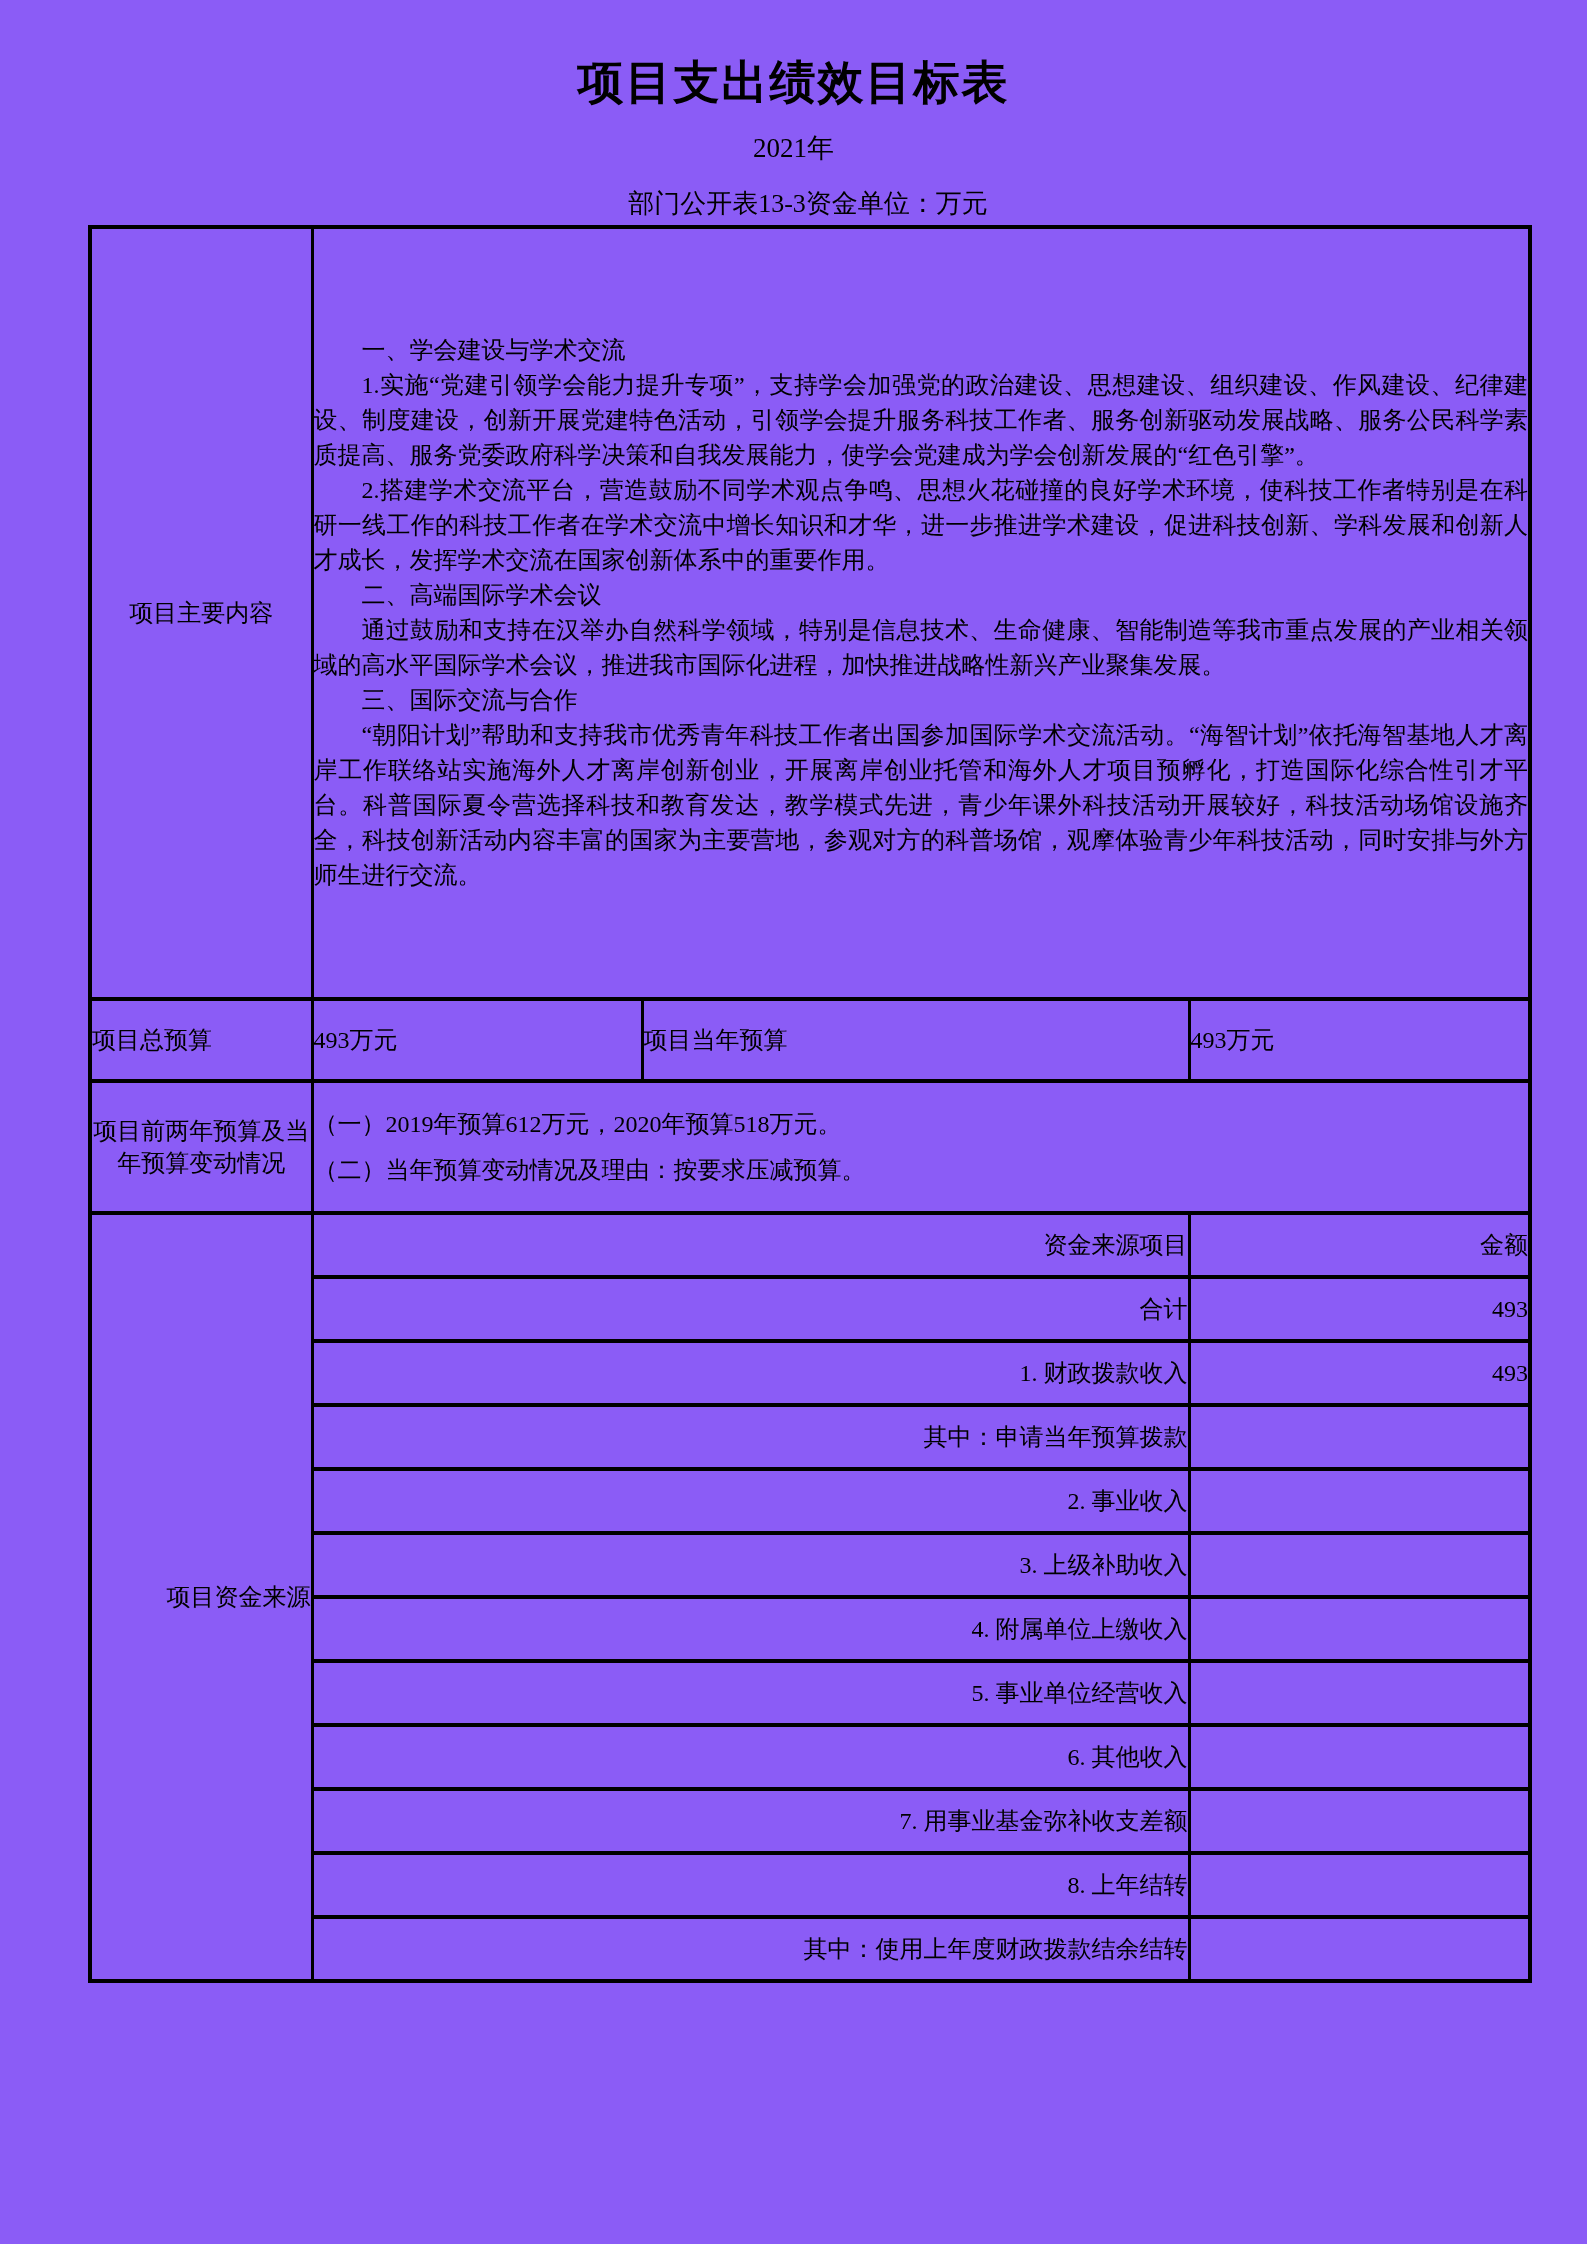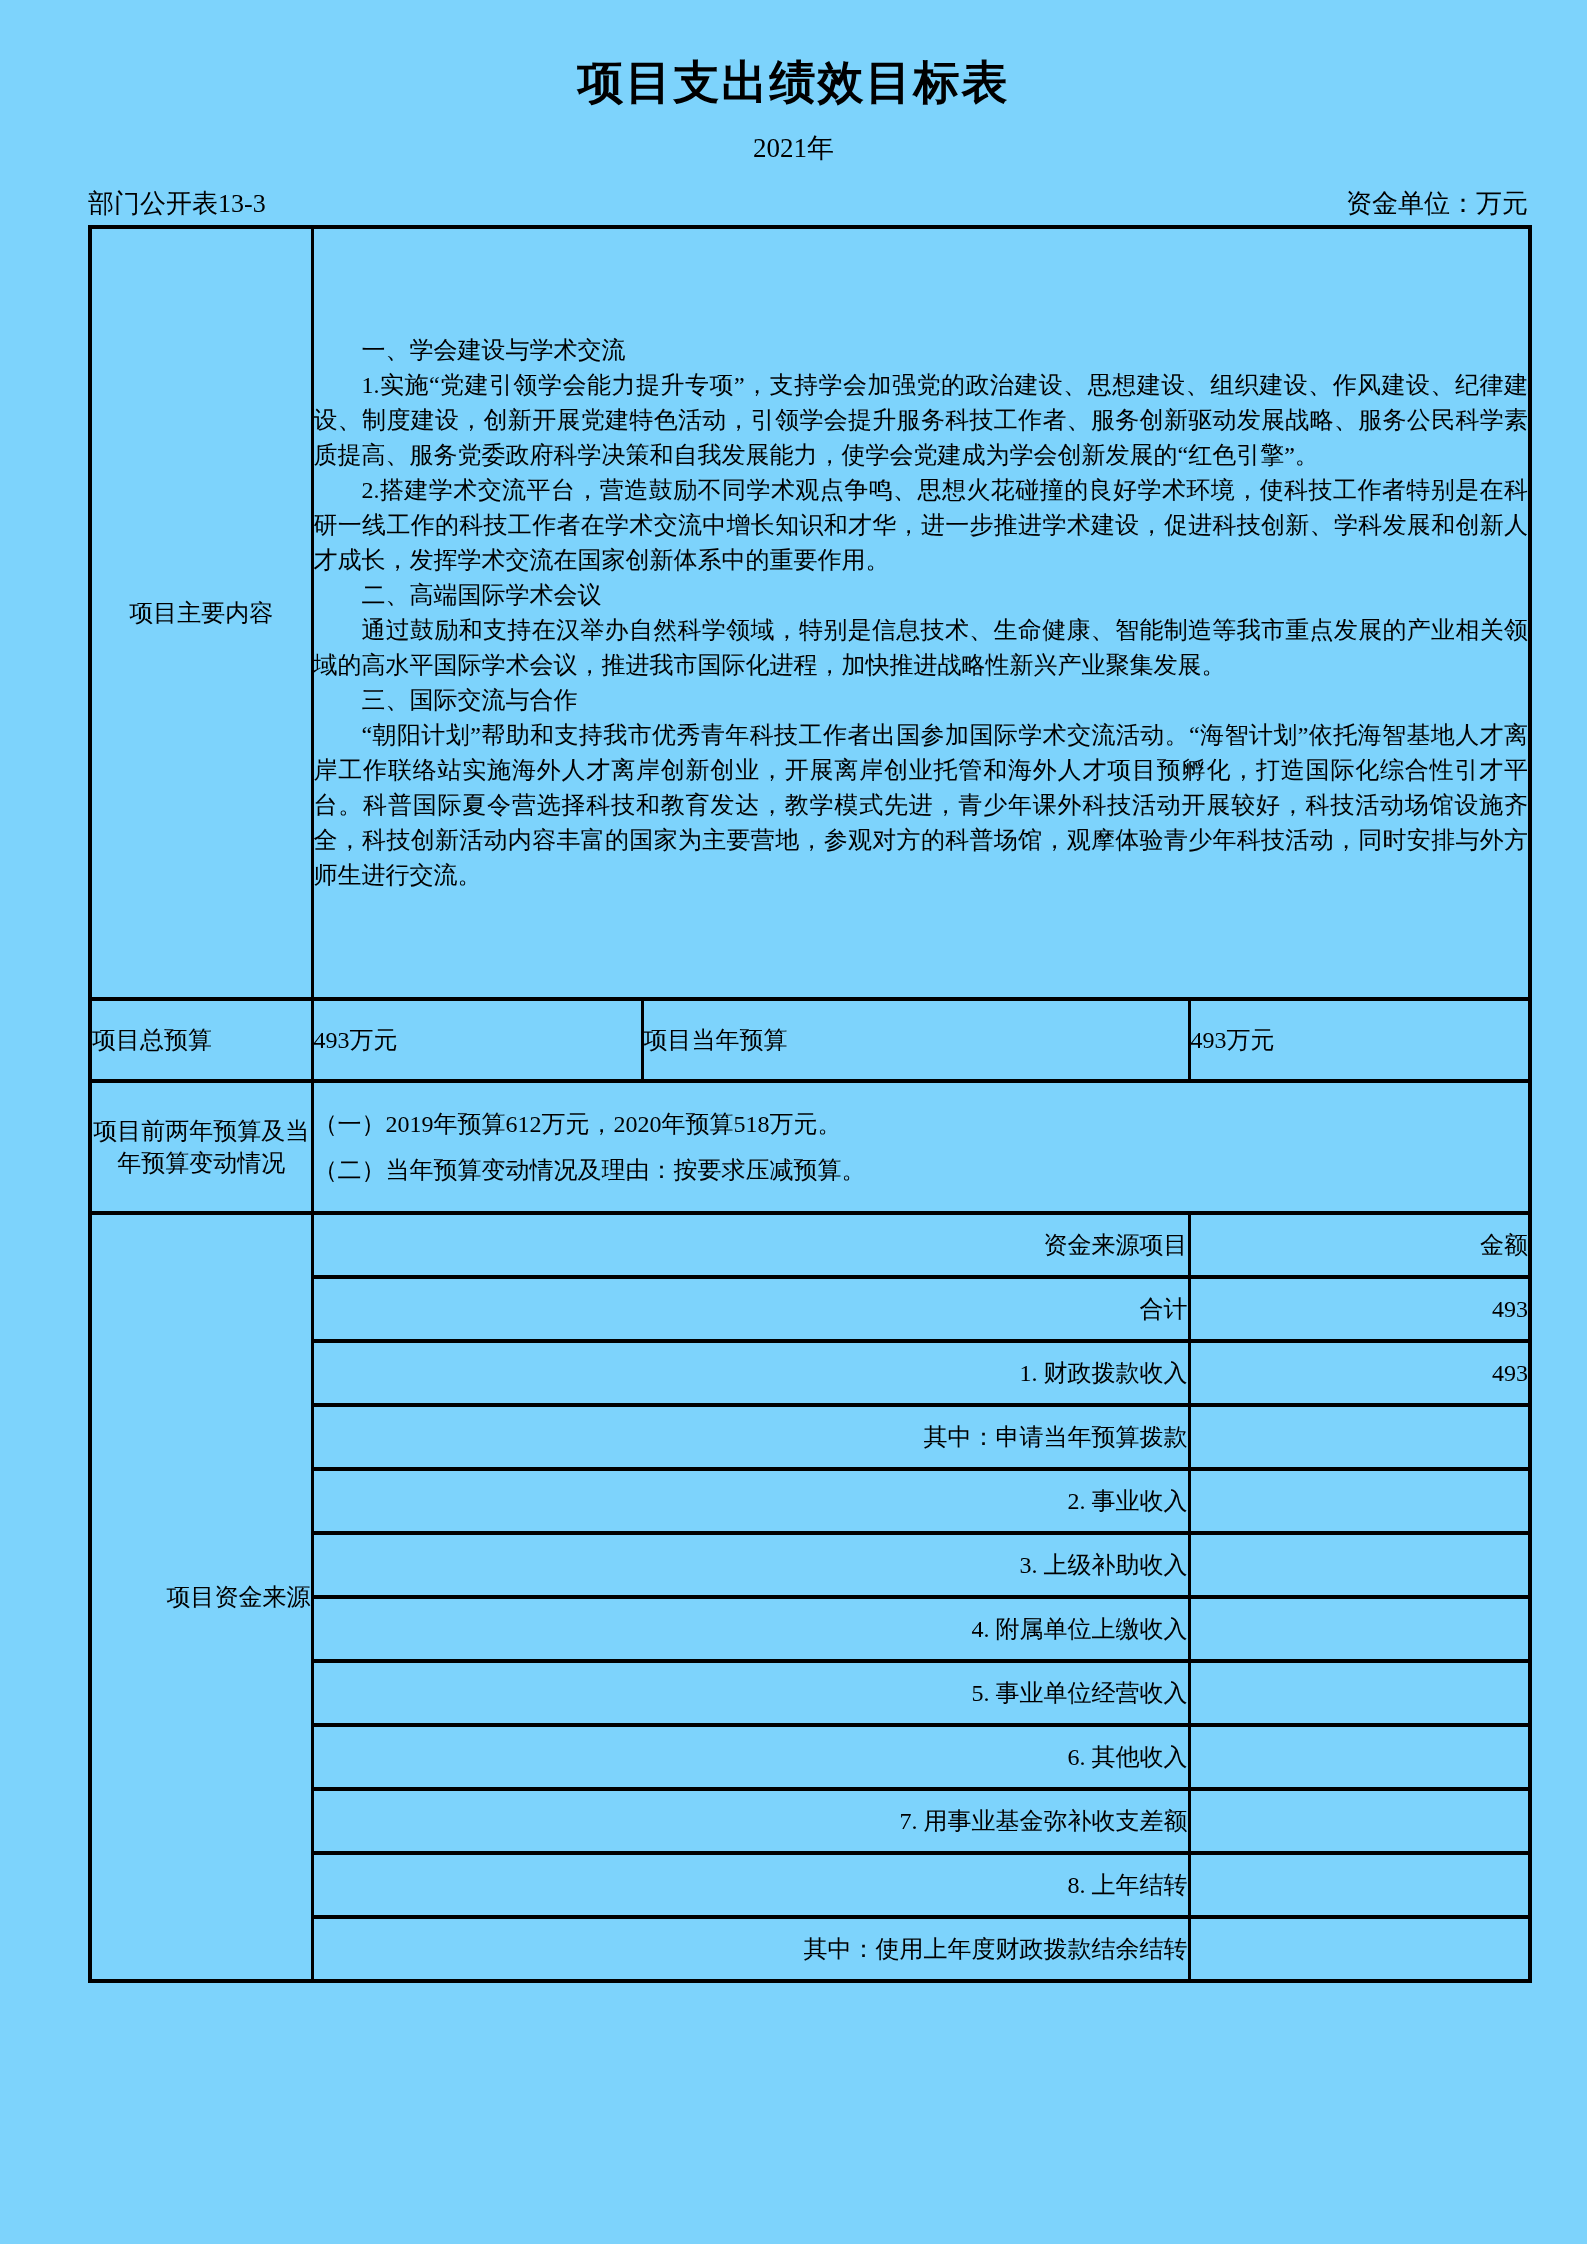--- a/index.html
+++ b/index.html
@@ -1,40 +1,40 @@
 <!DOCTYPE html>
 <html lang="zh"><head>
 <meta charset="utf-8">
 <style>
   html,body{margin:0;padding:0;background:#fff;}
   .page{
     position:relative;
     width:1587px;height:2244px;
-    background:#7dd3fc;
+    background:#8b5cf6;
     font-family:"Liberation Serif","DejaVu Serif",serif;
     color:#000;
     overflow:hidden;
   }
   .doc-title{
     margin:52px 0 0 0;
     text-align:center;
     font-size:46px;
     font-weight:bold;
     letter-spacing:2px;
   }
   .doc-subtitle{
     margin-top:16px;
     text-align:center;
     font-size:27px;
   }
   .meta-row{
     width:1440px;
     margin:20px 0 4px 88px;
     display:flex;
-    justify-content:space-between;
+    justify-content:center;
     align-items:flex-end;
     font-size:26px;
   }
   table.main{
     margin-left:88px;
     width:1440px;
     border-collapse:collapse;
     table-layout:fixed;
     border:4px solid #000;
   }

